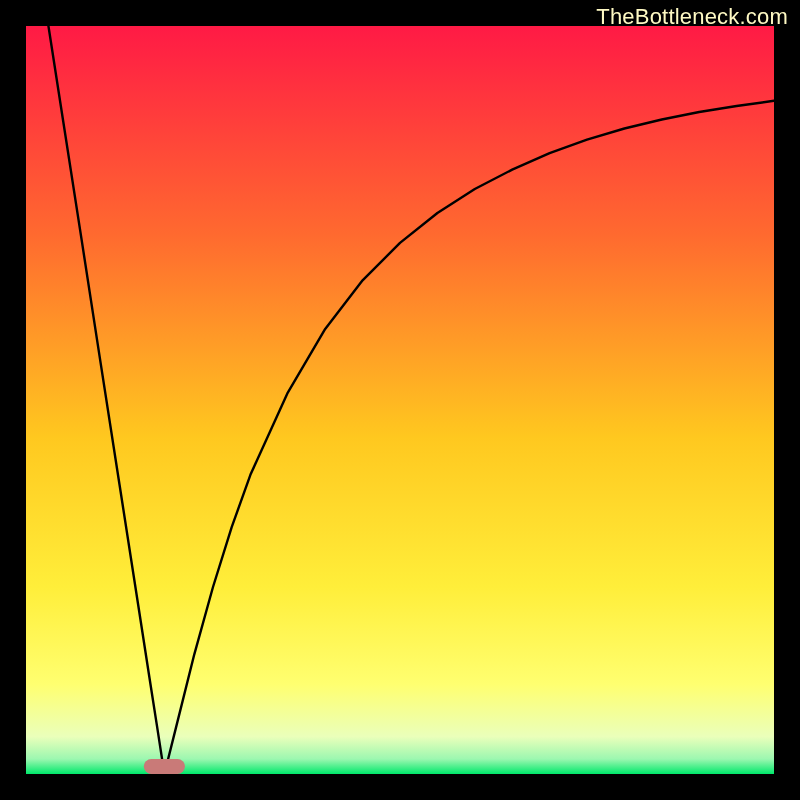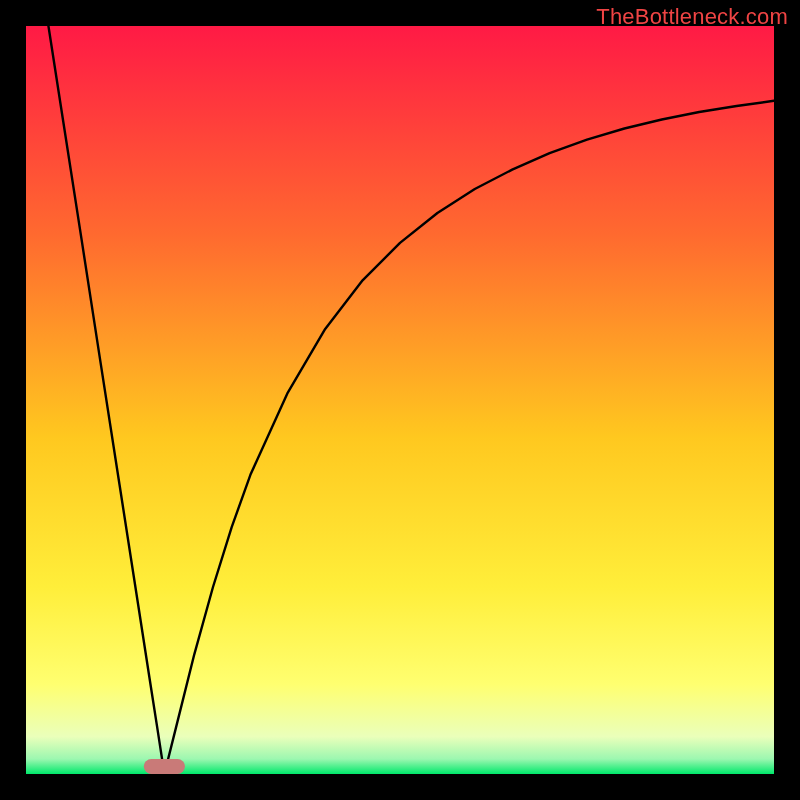--- a/index.html
+++ b/index.html
@@ -23,21 +23,21 @@
     position: absolute;
     left: 0;
     top: 0;
     width: 748px;
     height: 748px;
   }
   .watermark {
     position: absolute;
     top: 4px;
     right: 12px;
-    color: #ef4444;
+    color: #fef9c3;
     font-size: 22px;
     font-weight: 500;
     letter-spacing: 0.2px;
     user-select: none;
   }
 </style>
 </head>
 <body>
 
 <div class="frame">

